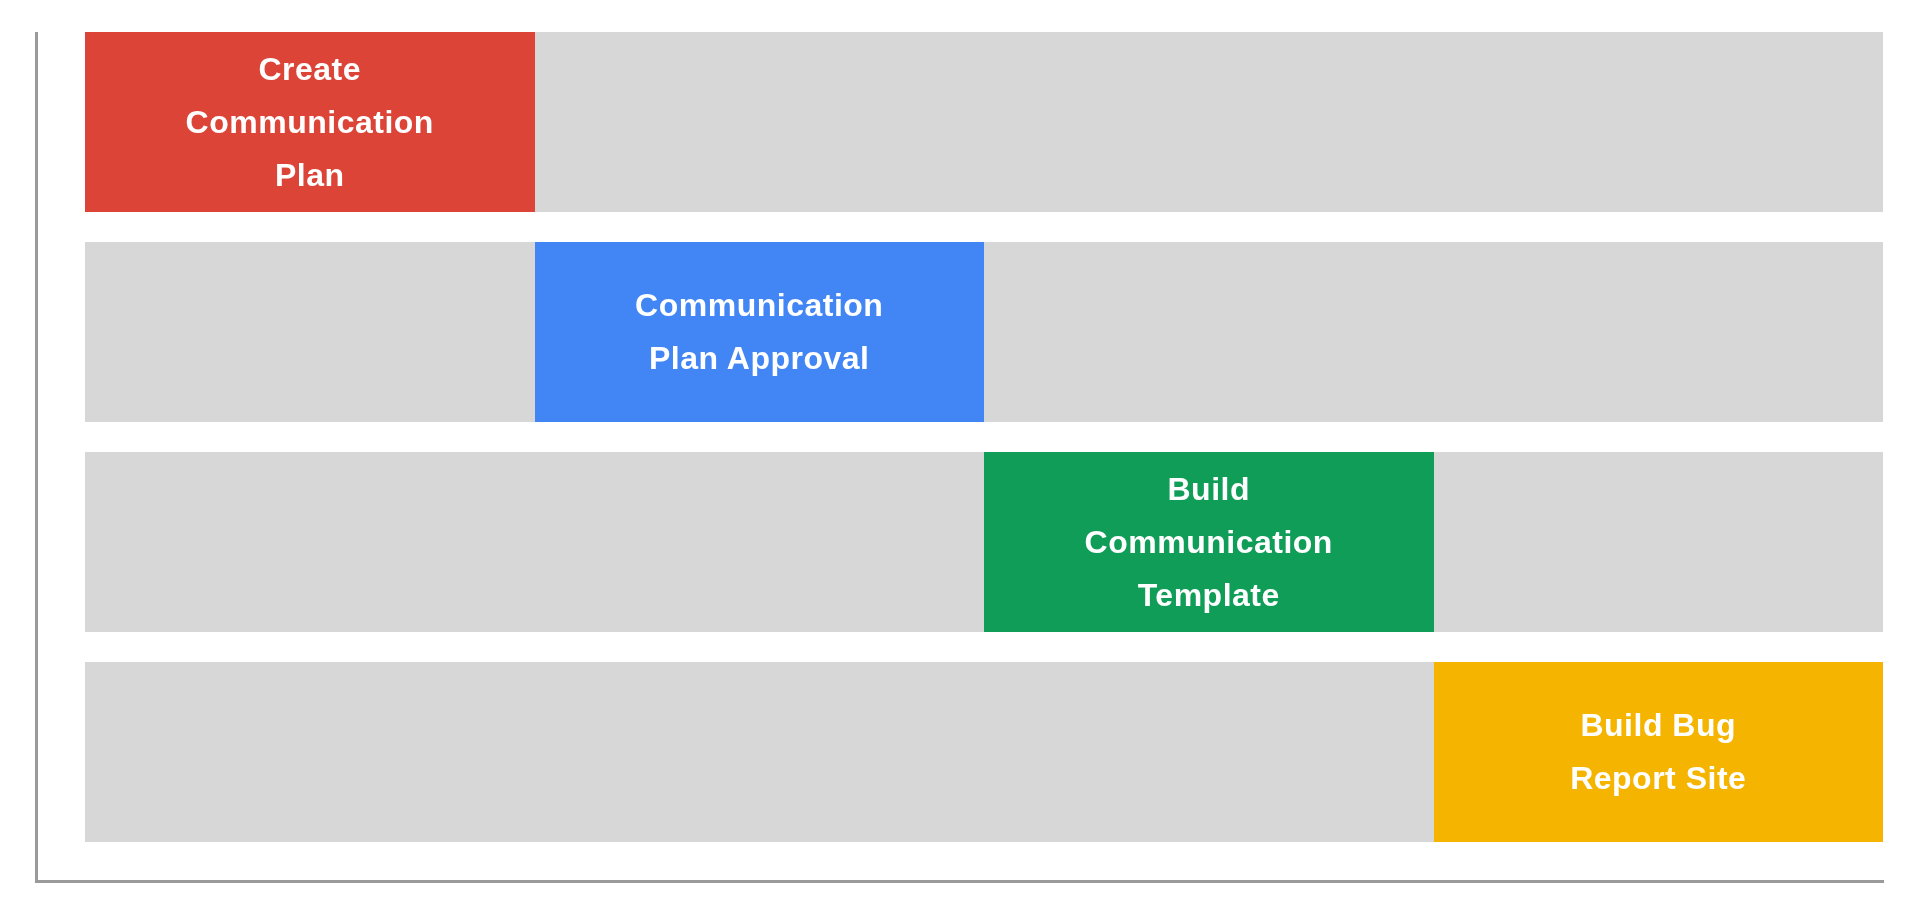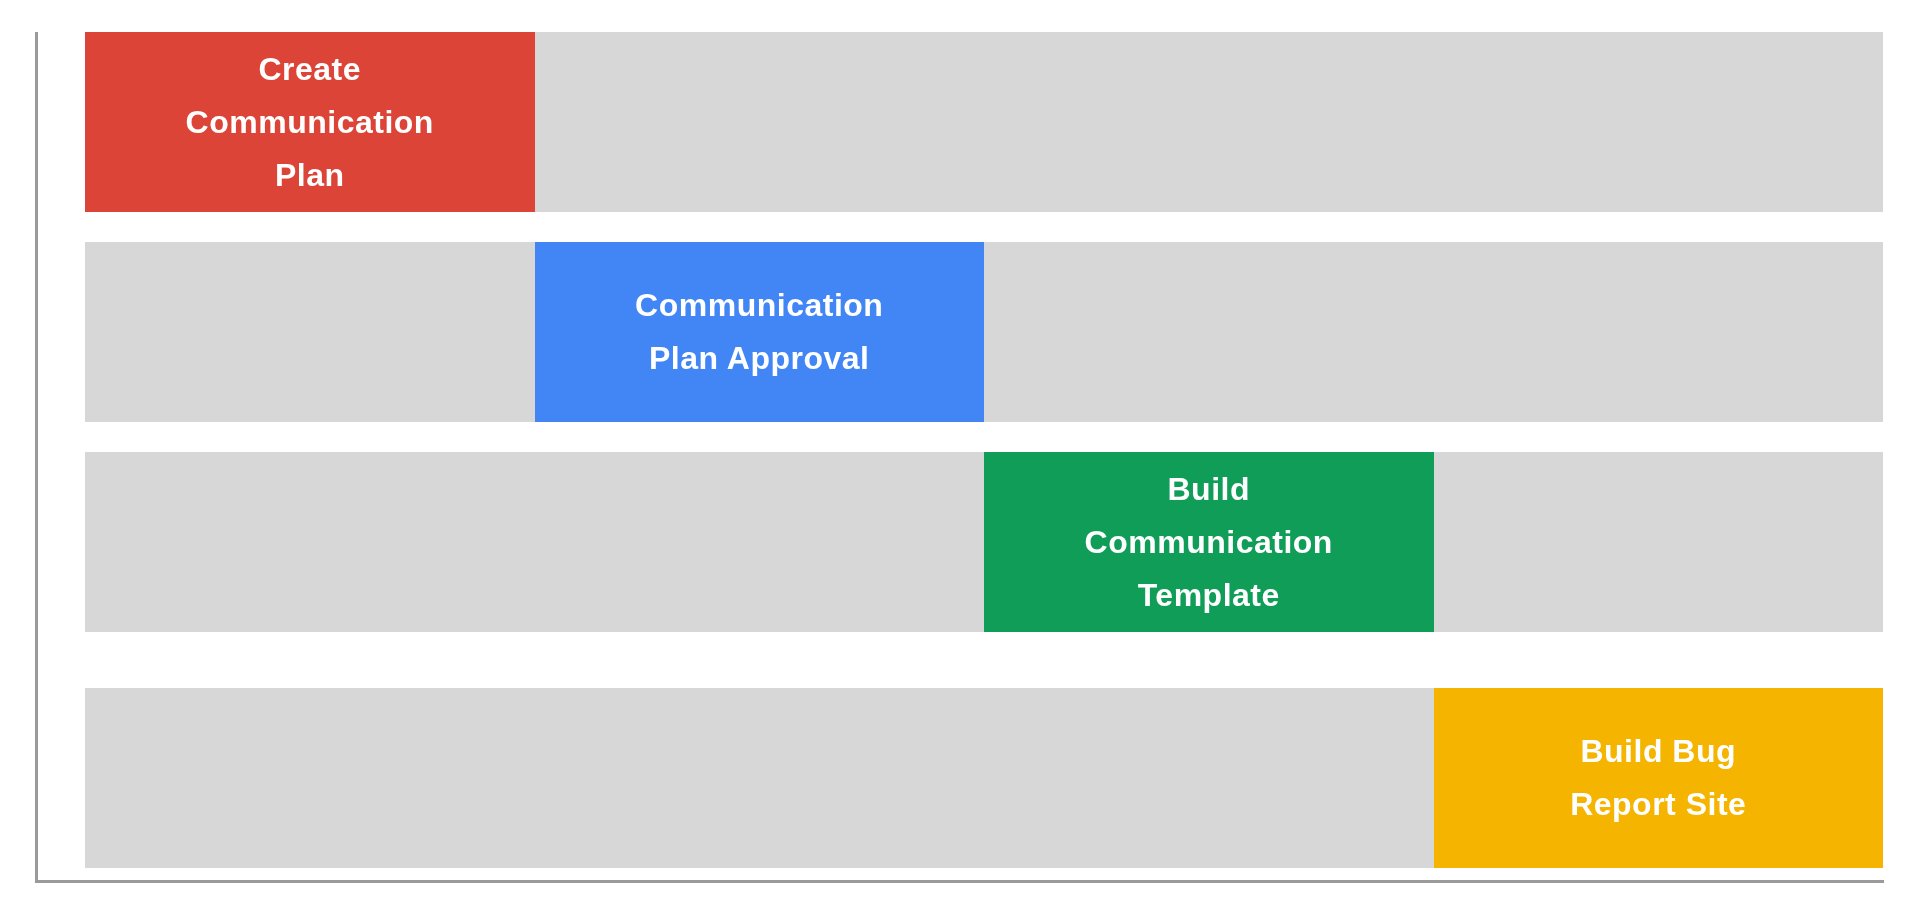--- a/index.html
+++ b/index.html
@@ -40,21 +40,21 @@
   }
   .row {
     position: absolute;
     left: 0;
     width: 100%;
     height: 180px;
   }
   .row:nth-of-type(1) { top: 0; }
   .row:nth-of-type(2) { top: 210px; }
   .row:nth-of-type(3) { top: 420px; }
-  .row:nth-of-type(4) { top: 656px; }
+  .row:nth-of-type(4) { top: 630px; }
   .bar {
     position: absolute;
     top: 0;
     height: 100%;
     display: flex;
     align-items: center;
     justify-content: center;
   }
   .bar-label {
     color: #ffffff;

